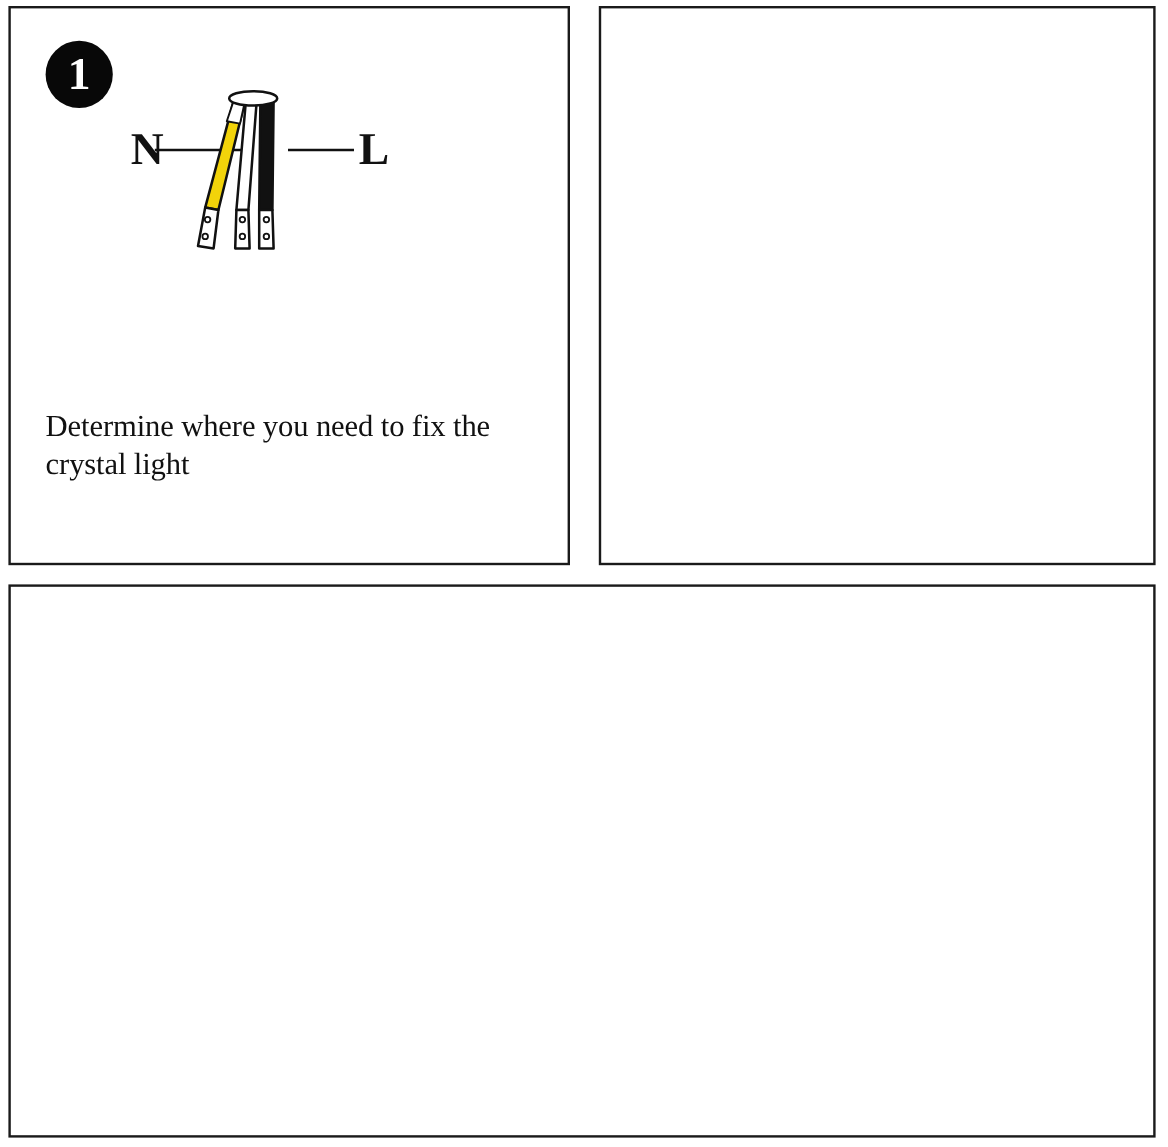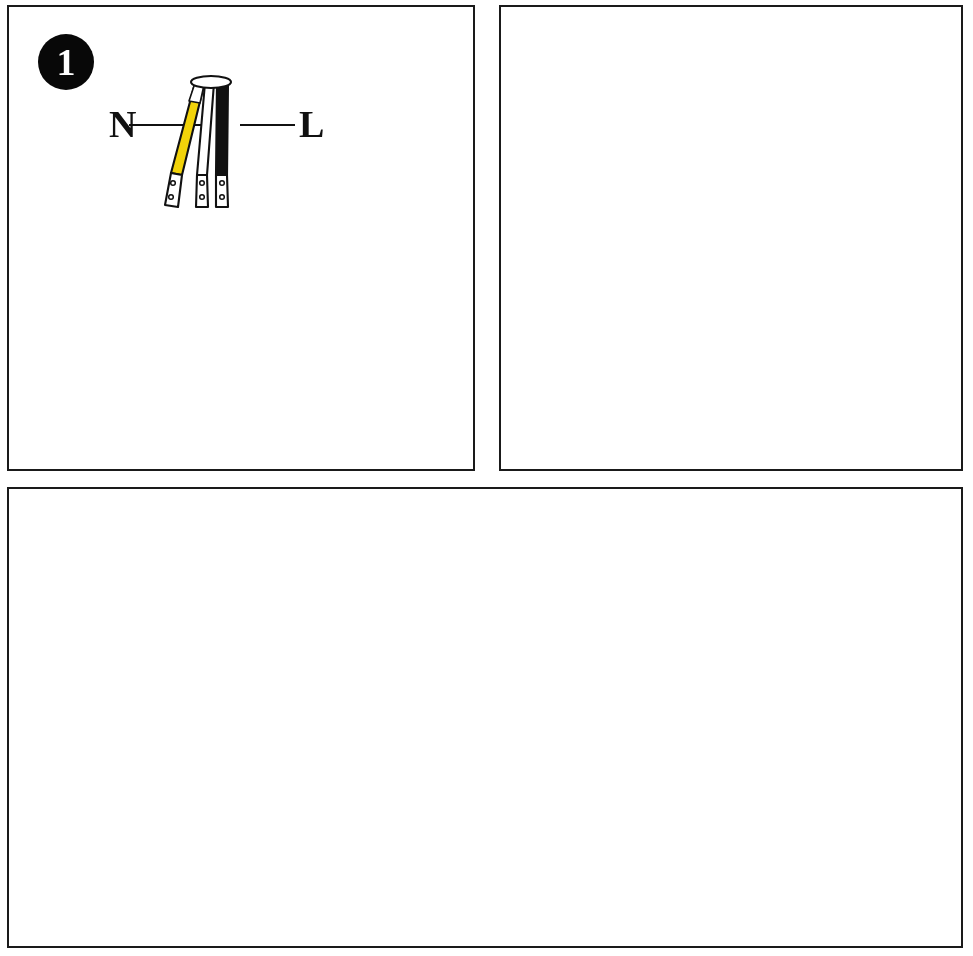--- a/index.html
+++ b/index.html
@@ -96,20 +96,22 @@
         <circle cx="113" cy="150" r="2.3" fill="none" stroke="#111" stroke-width="1.5"></circle>
       </g>
 
       <ellipse cx="102" cy="35" rx="20" ry="6" fill="#ffffff" stroke="#111" stroke-width="2.1"></ellipse>
 
       <text x="0" y="90" font-family="Liberation Serif, DejaVu Serif, serif" font-size="38" font-weight="700" fill="#111">N</text>
       <text x="190" y="90" font-family="Liberation Serif, DejaVu Serif, serif" font-size="38" font-weight="700" fill="#111">L</text>
     </svg>
   </div>
 
+  <div class="caption" id="caption-1">Determine where you need to fix the
+crystal light</div>
 </div>
 
 <div class="panel" id="panel-2">
 
   
 
   
 
   
 </div>

